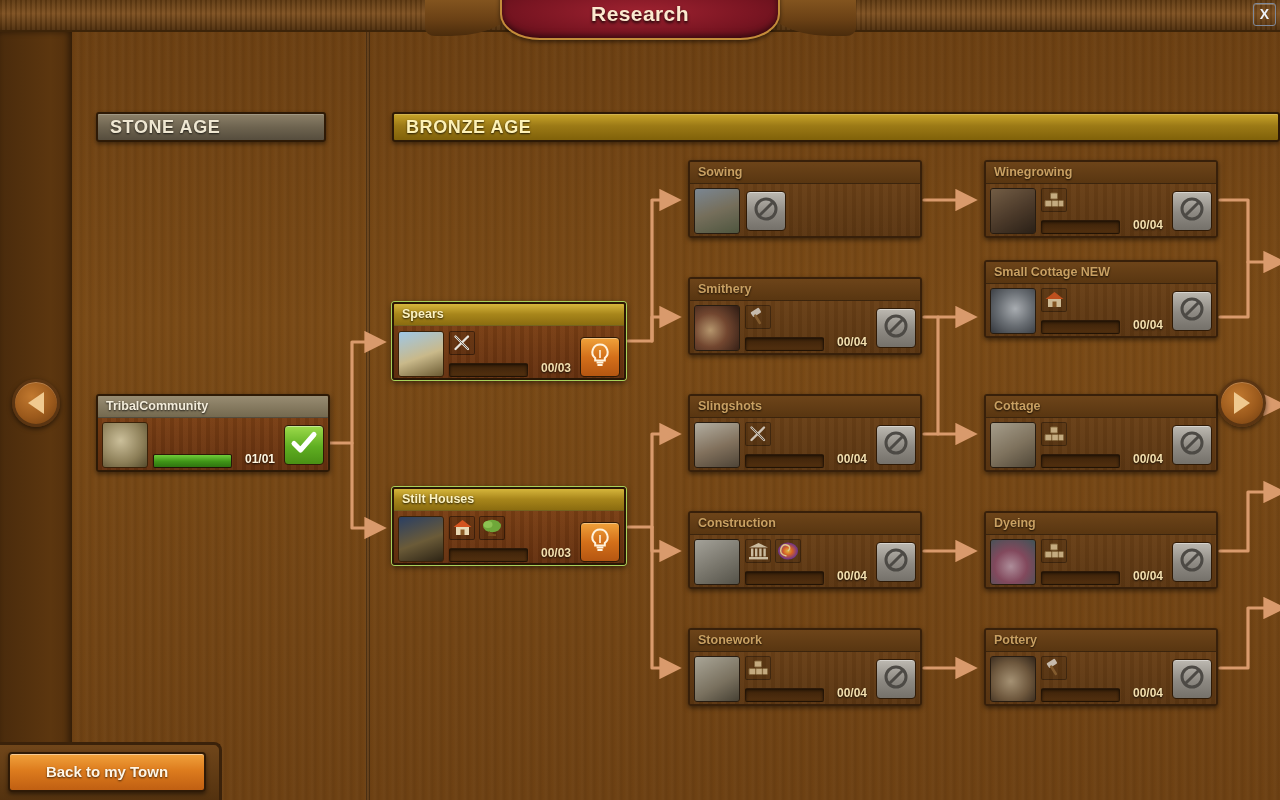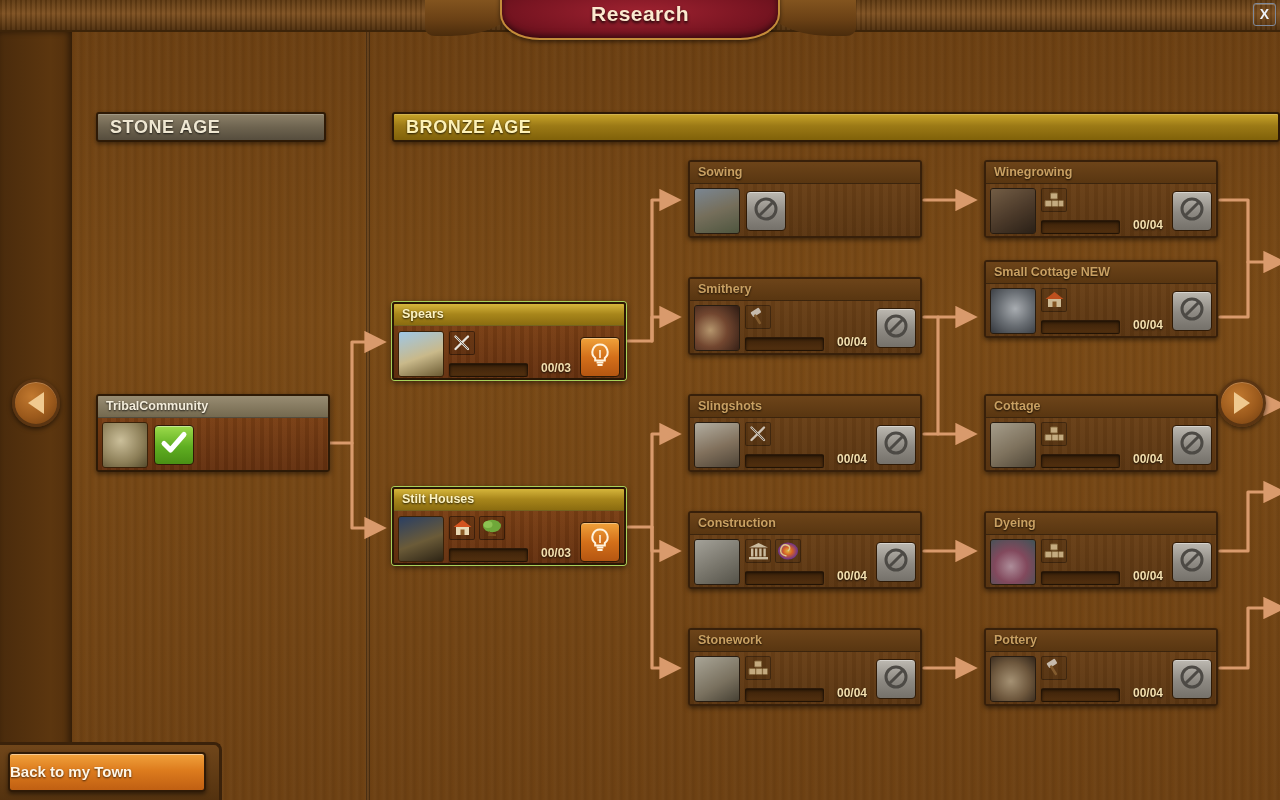--- a/index.html
+++ b/index.html
@@ -245,21 +245,21 @@
     border-top: 3px solid #3b220a; border-right: 3px solid #3b220a;
     border-radius: 0 8px 0 0;
     z-index: 14;
   }
   .town-btn {
     position: absolute; left: 8px; bottom: 8px; width: 198px; height: 40px;
     border-radius: 4px; border: 2px solid #2f1a06; cursor: pointer;
     background: linear-gradient(180deg, #f1a23c 0%, #dd7c1e 45%, #c05f12 100%);
     box-shadow: inset 0 1px 0 rgba(255,255,255,.45), 0 2px 4px rgba(0,0,0,.5);
     color: #fff6e6; font-size: 15px; font-weight: bold; line-height: 36px;
-    text-shadow: 0 1px 2px rgba(0,0,0,.7);
+    text-align: center; text-shadow: 0 1px 2px rgba(0,0,0,.7);
     z-index: 16;
   }
 </style>
 </head>
 <body>
 
 <div id="app">
 
   <svg id="wires" viewBox="0 0 1280 800">
     <defs>
@@ -302,20 +302,27 @@
 
   <div class="age-band past">STONE AGE</div>
   <div class="age-band current">BRONZE AGE</div>
 
   <div class="cards-layer" id="cards">
       <div class="card done" style="left: 96px; top: 394px;">
         <div class="hdr">TribalCommunity</div>
         <div class="body">
           <div class="thumb">
             <div class="art" style="background: radial-gradient(circle at 40% 40%, rgb(203, 191, 154) 0%, rgb(141, 127, 88) 60%, rgb(84, 74, 44) 100%);"></div>
+          </div>
+          <div class="mid">
+            <div class="rewards"></div>
+            <div class="progress" style="margin-right: 46px;">
+              <div class="bar" style="width: 100%;"></div>
+              <div class="lbl">01/01</div>
+            </div>
           </div>
           <div class="act check">
             <span><svg width="28" height="26" viewBox="0 0 28 26">
                 <path d="M4 13.5 L10.5 20 L24 4.5" fill="none" stroke="#ffffff" stroke-width="5" stroke-linecap="round" stroke-linejoin="round"></path>
               </svg></span>
           </div>
         </div>
       </div>
       <div class="card available" style="left: 392px; top: 302px;">
         <div class="hdr">Spears</div>

